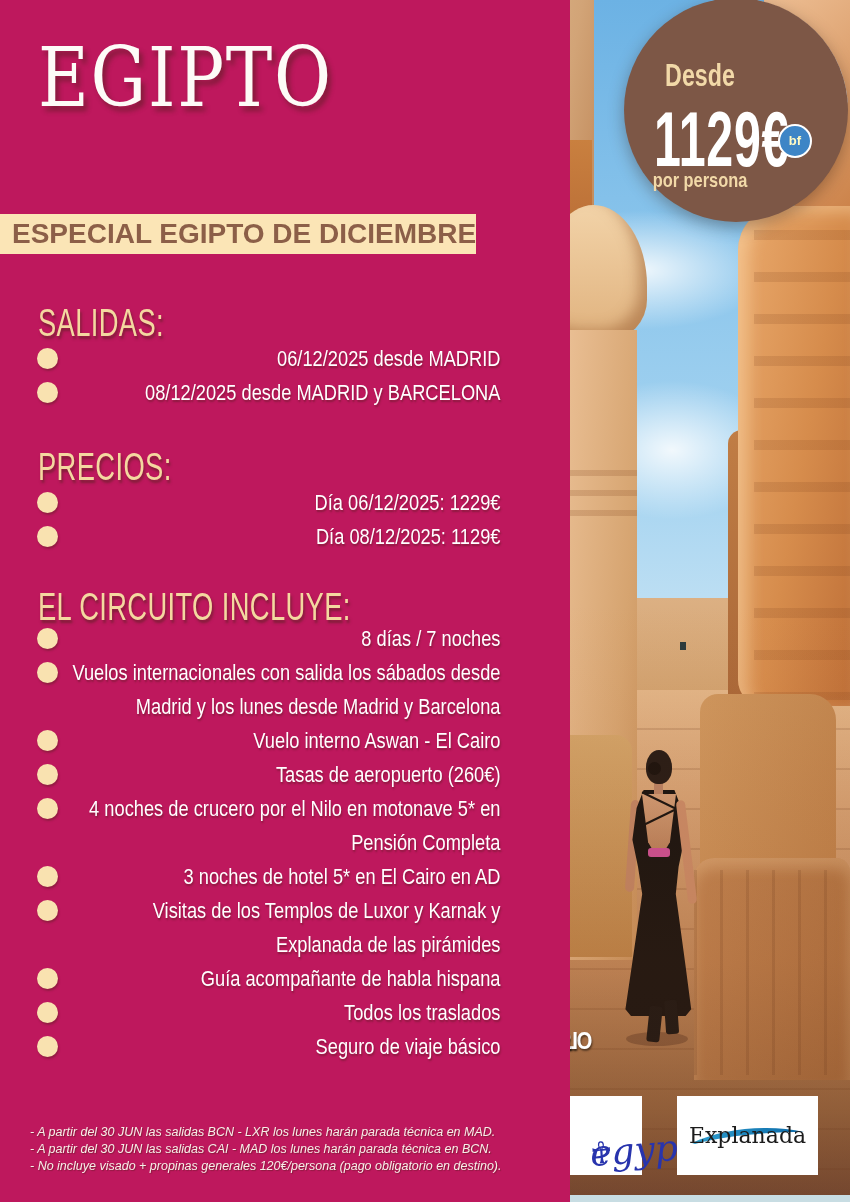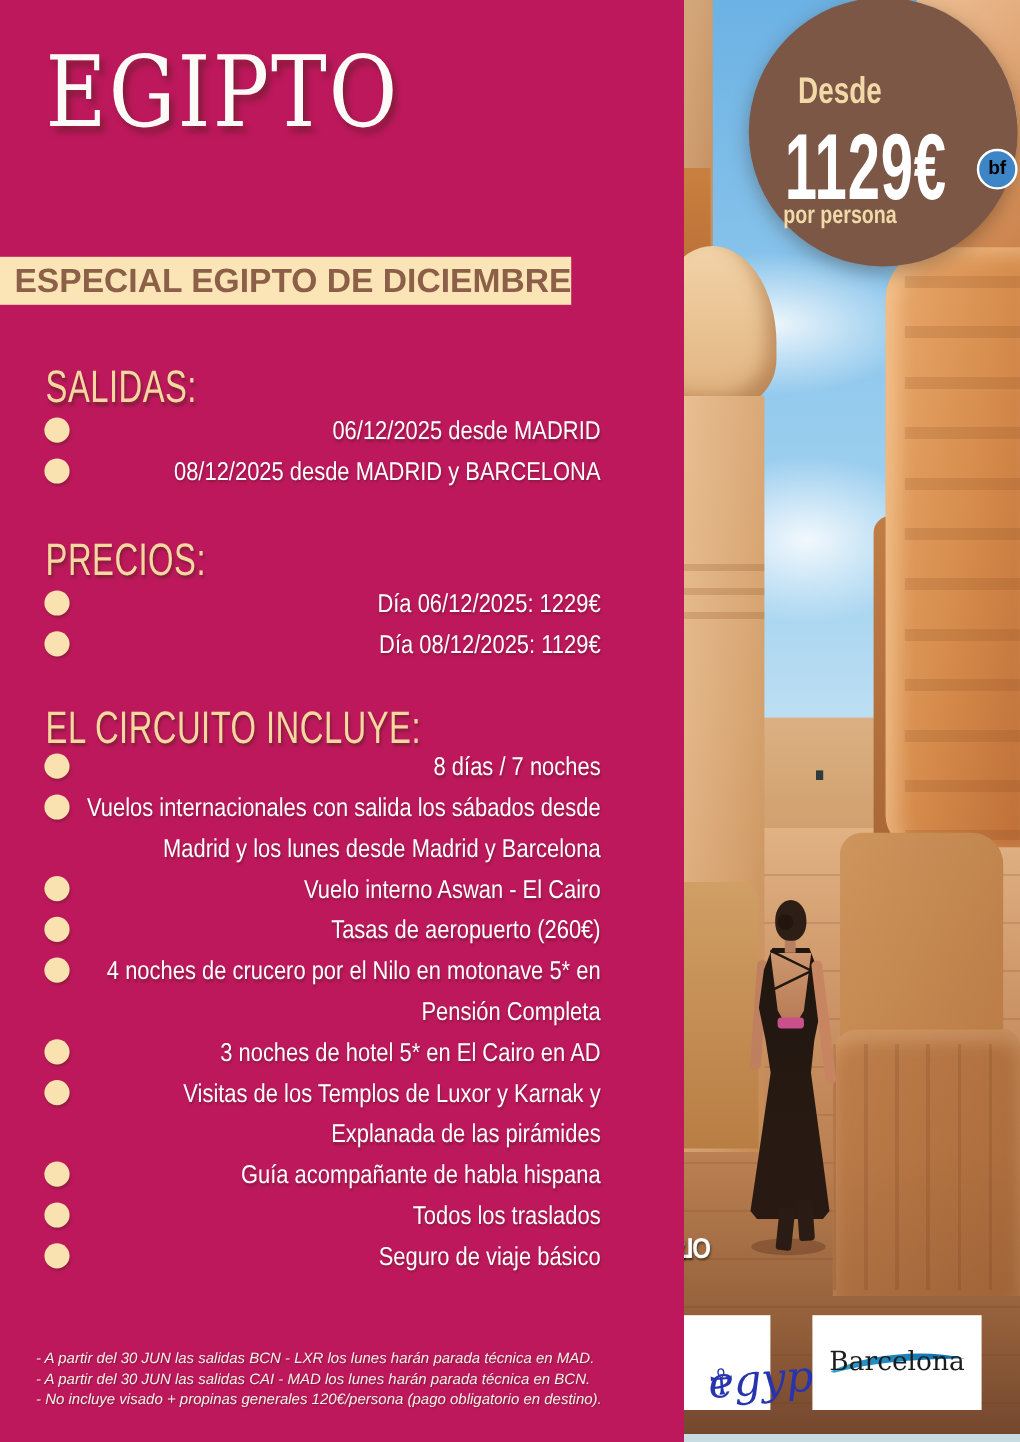--- a/index.html
+++ b/index.html
@@ -86,23 +86,23 @@
   
   .badge-svg{position:absolute;left:580px;top:0;width:270px;height:240px;z-index:4;
     filter:drop-shadow(0 5px 8px rgba(50,25,15,.35));}
   .badge-text{position:absolute;z-index:5;white-space:nowrap;}
   .b-desde{left:630px;top:58px;width:140px;text-align:center;font-size:31px;font-weight:bold;
     color:#f2d9a8;transform:scaleX(.75);}
   .b-price{left:654px;top:100px;font-size:78px;font-weight:bold;color:#ffffff;
     transform:scaleX(.62);transform-origin:left top;line-height:78px;letter-spacing:1px;}
   .b-per{left:630px;top:168px;width:140px;text-align:center;font-size:21px;font-weight:bold;
     color:#f2d9a8;transform:scaleX(.78);}
-  .bf{position:absolute;left:814px;top:124px;width:34px;height:34px;border-radius:50%;z-index:6;
-    background:#3d85c6;border:2px solid #fff;box-sizing:border-box;color:#000000;font-weight:bold;
-    font-size:16px;text-align:center;line-height:30px;}
+  .bf{position:absolute;left:778px;top:124px;width:34px;height:34px;border-radius:50%;z-index:6;
+    background:#3d85c6;border:2px solid #fff;box-sizing:border-box;color:#fef9c3;font-weight:bold;
+    font-size:13px;text-align:center;line-height:30px;}
   
   .route{position:absolute;left:24px;top:1041px;display:flex;align-items:center;gap:6px;z-index:5;}
   .stop{display:flex;align-items:center;}
   .stop-circle{position:relative;width:36px;height:36px;border-radius:50%;background:#7d5645;
     border:3px solid #fff;box-sizing:border-box;color:#fff;display:flex;align-items:center;justify-content:center;
     font-family:"DejaVu Sans",sans-serif;font-size:19px;flex:0 0 36px;}
   .stop-label{font-size:24px;font-weight:bold;color:#fff;letter-spacing:1px;margin:0 8px 0 3px;
     transform:scaleX(.85);transform-origin:left center;text-shadow:1px 2px 2px rgba(0,0,0,.45);white-space:nowrap;}
   .plane-glyph{transform:rotate(-30deg);font-size:21px;}
   
@@ -192,21 +192,21 @@
     <div class="logo-box sama-box">
       <svg width="120" height="24" viewBox="0 0 120 24">
         <defs>
           <linearGradient id="swg" x1="0" y1="0" x2="1" y2="0">
             <stop offset="0" stop-color="#2e9fd0"></stop>
               <stop offset="1" stop-color="#0c6aa8"></stop>
           </linearGradient>
         </defs>
         <path d="M4 19 C 35 4, 82 0, 116 8 C 84 8, 38 11, 7 20 Z" fill="url(#swg)"></path>
       </svg>
-      <div class="sama-text">Barcelona</div>
+      <div class="sama-text">Explanada</div>
     </div>
   </div>
 
   <svg class="badge-svg" viewBox="580 0 270 240">
     <defs>
       <linearGradient id="peelg" x1="0" y1="0" x2="1" y2="1">
         <stop offset="0" stop-color="#ffffff"></stop>
           <stop offset="1" stop-color="#cccccc"></stop>
       </linearGradient>
     </defs>

